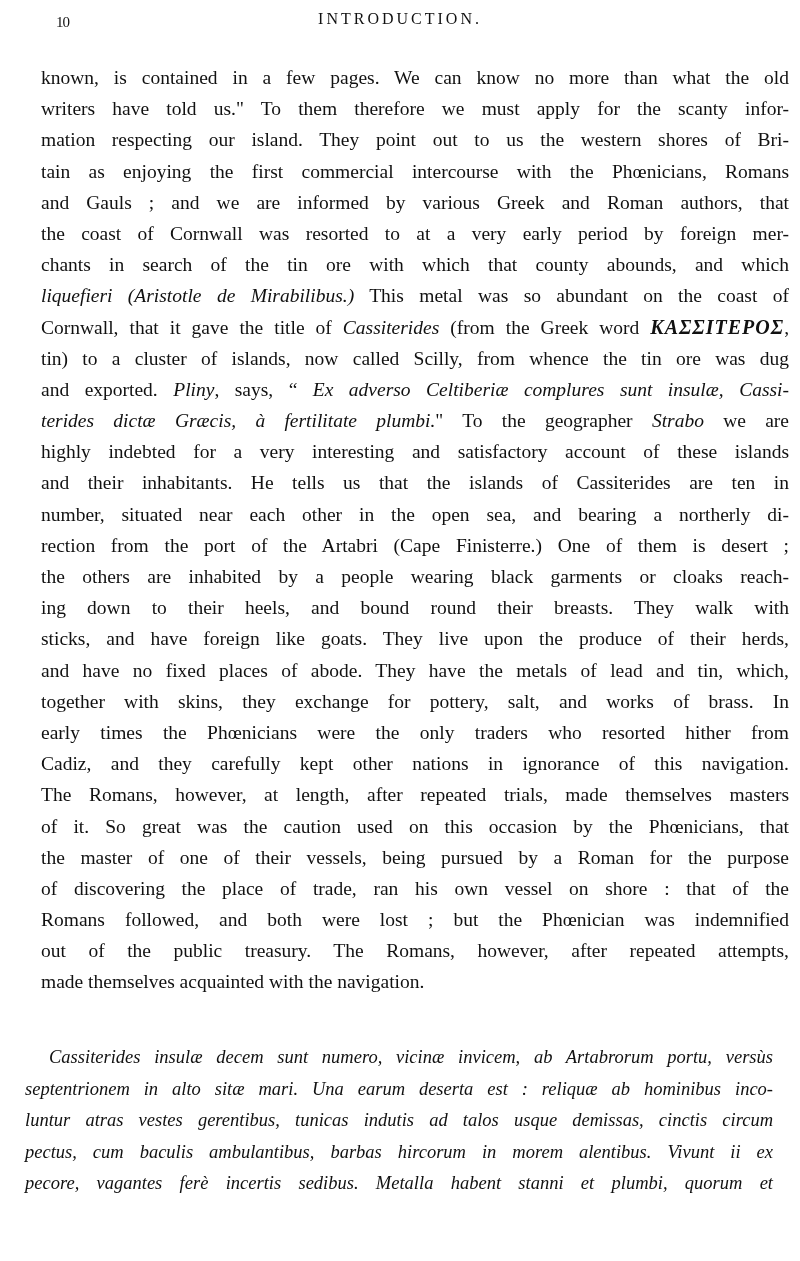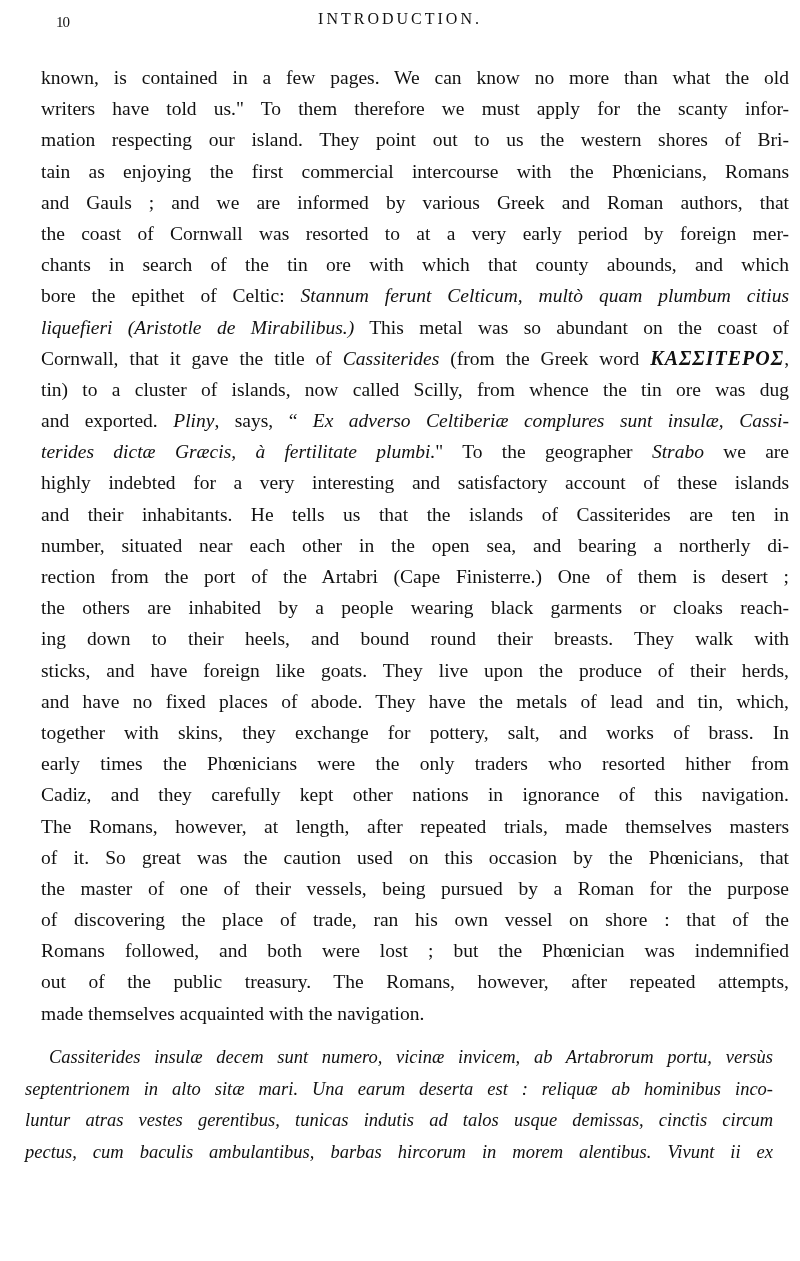--- a/index.html
+++ b/index.html
@@ -85,21 +85,20 @@
   <div class="running-head">INTRODUCTION.</div>
 
   <div class="body-text" id="body-text">
       <span class="line"><span>known, is contained in a few pages.  We can know no more than what the old</span></span>
       <span class="line"><span>writers have told us."  To them therefore we must apply for the scanty infor-</span></span>
       <span class="line"><span>mation respecting our island.  They point out to us the western shores of Bri-</span></span>
       <span class="line"><span>tain as enjoying the first commercial intercourse with the Phœnicians, Romans</span></span>
       <span class="line"><span>and Gauls ; and we are informed by various Greek and Roman authors, that</span></span>
       <span class="line"><span>the coast of Cornwall was resorted to at a very early period by foreign mer-</span></span>
       <span class="line"><span>chants in search of the tin ore with which that county abounds, and which</span></span>
-      <span class="line"><span>bore the epithet of Celtic: </span><span class="em">Stannum ferunt Celticum, multò quam plumbum citius</span></span>
       <span class="line"><span class="em">liquefieri (Aristotle de Mirabilibus.)</span><span> This metal was so abundant on the coast of</span></span>
       <span class="line"><span>Cornwall, that it gave the title of </span><span class="em">Cassiterides</span><span> (from the Greek word </span><span class="greek">ΚΑΣΣΙΤΕΡΟΣ</span><span>,</span></span>
       <span class="line"><span>tin) to a cluster of islands, now called Scilly, from whence the tin ore was dug</span></span>
       <span class="line"><span>and exported.  </span><span class="em">Pliny</span><span>, says, “ </span><span class="em">Ex adverso Celtiberiæ complures sunt insulæ, Cassi-</span></span>
       <span class="line"><span class="em">terides dictæ Græcis, à fertilitate plumbi.</span><span>"  To the geographer </span><span class="em">Strabo</span><span> we are</span></span>
       <span class="line"><span>highly indebted for a very interesting and satisfactory account of these islands</span></span>
       <span class="line"><span>and their inhabitants.  He tells us that the islands of Cassiterides are ten in</span></span>
       <span class="line"><span>number, situated near each other in the open sea, and bearing a northerly di-</span></span>
       <span class="line"><span>rection from the port of the Artabri (Cape Finisterre.)  One of them is desert ;</span></span>
       <span class="line"><span>the others are inhabited by a people wearing black garments or cloaks reach-</span></span>
@@ -116,14 +115,15 @@
       <span class="line"><span>Romans followed, and both were lost ; but the Phœnician was indemnified</span></span>
       <span class="line"><span>out of the public treasury.  The Romans, however, after repeated attempts,</span></span>
       <span class="line last"><span>made themselves acquainted with the navigation.</span></span>
     </div>
 
   <div class="footnote" id="footnote">
       <span class="line indent">Cassiterides insulæ decem sunt numero, vicinæ invicem, ab Artabrorum portu, versùs</span>
       <span class="line">septentrionem in alto sitæ mari.  Una earum deserta est : reliquæ ab hominibus inco-</span>
       <span class="line">luntur atras vestes gerentibus, tunicas indutis ad talos usque demissas, cinctis circum</span>
       <span class="line">pectus, cum baculis ambulantibus, barbas hircorum in morem alentibus.  Vivunt ii ex</span>
+      <span class="line">pecore, vagantes ferè incertis sedibus.  Metalla habent stanni et plumbi, quorum et</span>
     </div>
 </div>
 
 </body></html>

